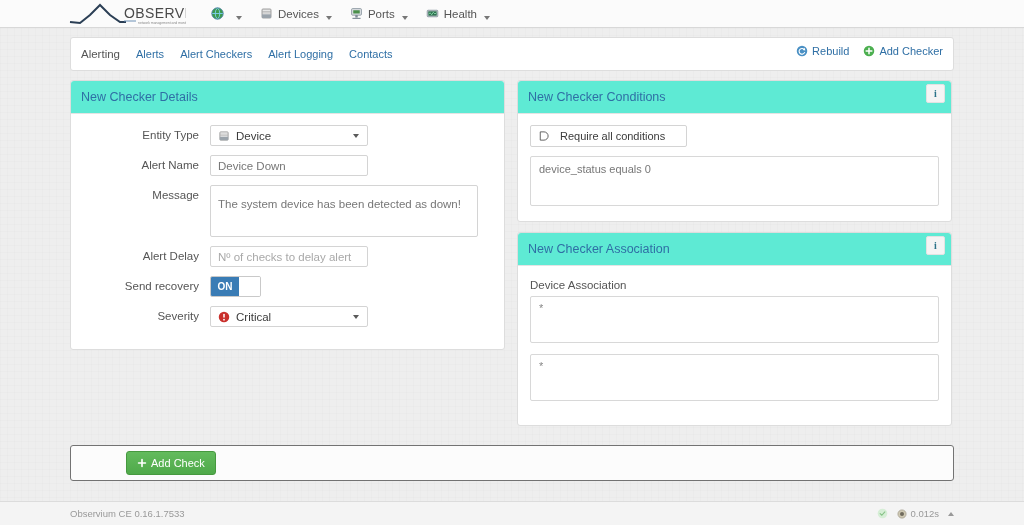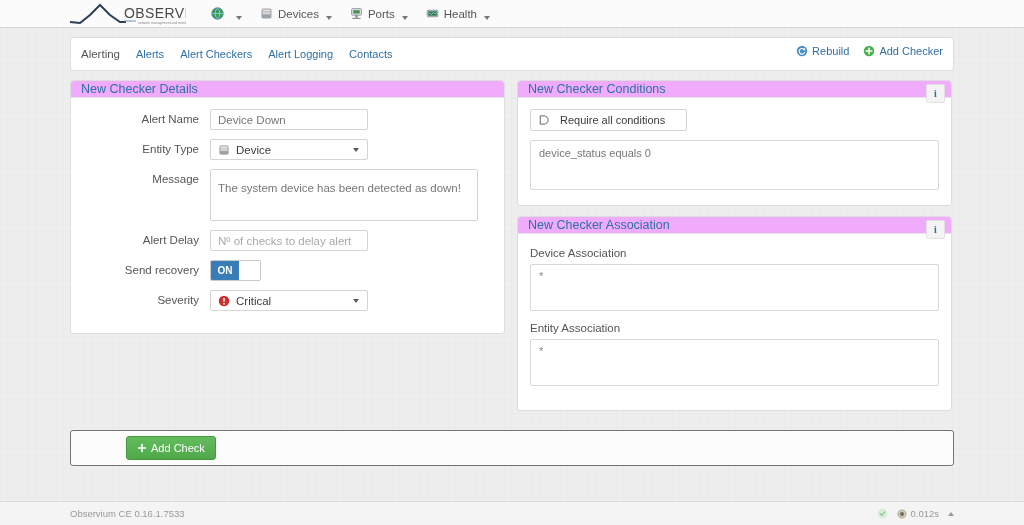--- a/index.html
+++ b/index.html
@@ -90,22 +90,22 @@
   .panel {
     background: #ffffff;
     border: 1px solid #dddddd;
     border-radius: 3px;
     margin-bottom: 10px;
   }
   .panel-head {
     height: 14px;
     border-bottom: 1px solid #e4e4e4;
     display: flex; align-items: center;
-    padding: 8px 10px;
-    background: #f0abfc;
+    padding: 16px 10px;
+    background: #5eead4;
     position: relative;
     border-radius: 3px 3px 0 0;
   }
   .panel-title {
     color: #2f6fa5;
     font-size: 12.5px;
   }
   .info-btn {
     position: absolute; right: 6px; top: 3px;
     width: 19px; height: 19px;
@@ -353,39 +353,39 @@
   <div class="columns">
 
     <div class="col-left">
       <div class="panel">
         <div class="panel-head">
           <span class="panel-title">New Checker Details</span>
         </div>
         <div class="panel-body">
 
           <div class="form-row">
-            <div class="form-label">Alert Name</div>
-            <input class="ctrl-input" type="text" value="Device Down" style="">
-          </div>
-
-          <div class="form-row">
             <div class="form-label">Entity Type</div>
             <div class="ctrl-dropdown">
               <svg width="12" height="12" viewBox="0 0 16 16">
                 <rect x="2.5" y="2.5" width="11" height="11" rx="1" fill="#ececec" stroke="#8a8a8a" stroke-width="1"></rect>
                 <rect x="2.5" y="9" width="11" height="4.5" fill="#9aa3ab"></rect>
                 <line x1="2.5" y1="5.5" x2="13.5" y2="5.5" stroke="#b0b0b0" stroke-width="0.8"></line>
                 <line x1="2.5" y1="7.3" x2="13.5" y2="7.3" stroke="#b0b0b0" stroke-width="0.8"></line>
               </svg>
               <span class="dd-label">Device</span>
               <span class="dd-caret"></span>
             </div>
           </div>
 
           <div class="form-row">
+            <div class="form-label">Alert Name</div>
+            <input class="ctrl-input" type="text" value="Device Down" style="">
+          </div>
+
+          <div class="form-row">
             <div class="form-label">Message</div>
             <textarea class="ctrl-textarea" style="">The system device has been detected as down!</textarea>
           </div>
 
           <div class="form-row">
             <div class="form-label">Alert Delay</div>
             <input class="ctrl-input" type="text" value="" placeholder="Nº of checks to delay alert" style="">
           </div>
 
           <div class="form-row">
@@ -440,21 +440,20 @@
           <div class="info-btn">
             <span>i</span>
           </div>
         </div>
         <div class="panel-body">
           <div class="assoc-block">
             <div class="assoc-label">Device Association</div>
             <textarea class="assoc-textarea" style="">*</textarea>
           </div>
           <div class="assoc-block">
-            <div class="assoc-label">Entity Association</div>
             <textarea class="assoc-textarea" style="">*</textarea>
           </div>
         </div>
       </div>
 
     </div>
   </div>
 
   <div class="bottom-panel">
     <button class="btn-green">

